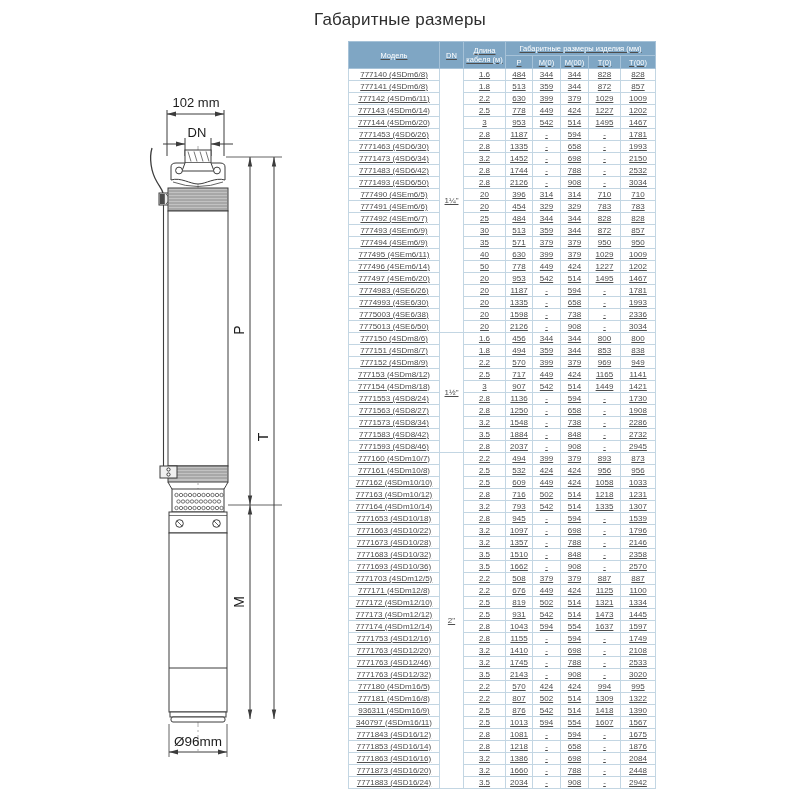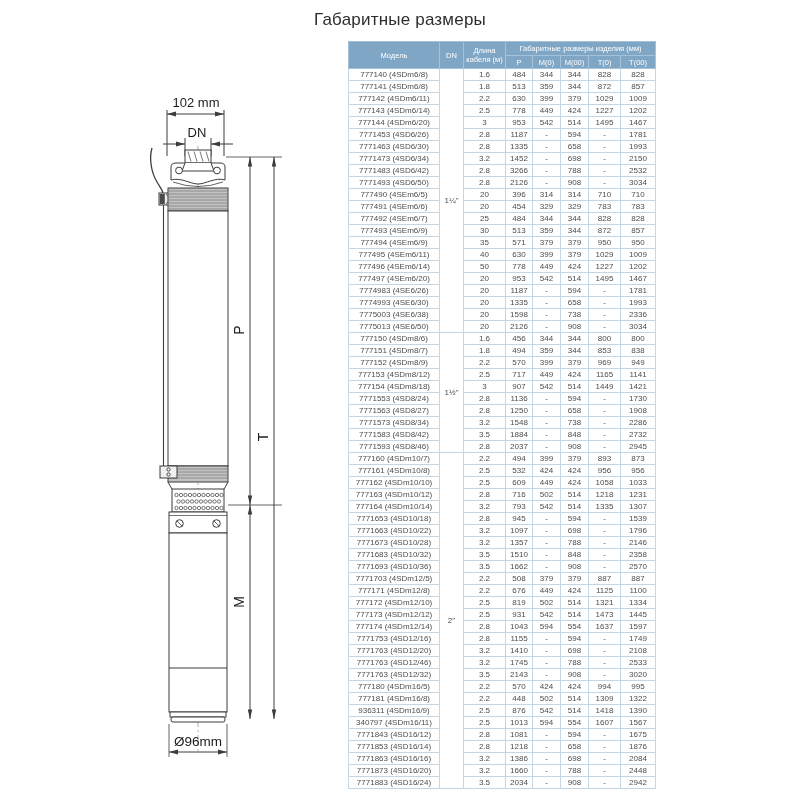--- a/index.html
+++ b/index.html
@@ -8,21 +8,21 @@
     font-family:"Liberation Sans", sans-serif;
   }
   .page-title{
     position:absolute;top:10px;left:0;width:800px;text-align:center;
     font-size:17px;color:#2e2e2e;letter-spacing:.2px;
   }
   #diagram{position:absolute;left:0;top:0;}
   .dim-table{
     position:absolute;left:348px;top:41px;width:307px;
     border-collapse:collapse;table-layout:fixed;
-    font-size:8px;color:#4d4d4d;background:#fff;
+    font-size:8px;color:#4d4d4d;background:#fff;text-decoration:underline;
   }
   .dim-table th{
     background:#7fa6c4;color:#ffffff;font-weight:400;
     border:1px solid #a6c2d8;padding:0;font-size:7.5px;line-height:1.2;
     text-align:center;vertical-align:middle;
   }
   .dim-table thead tr:first-child th{height:13px;}
   .dim-table thead tr:last-child th{height:12px;}
   .dim-table td{
     border:1px solid #c3d6e3;text-align:center;vertical-align:middle;
@@ -301,21 +301,21 @@
         <td>3.2</td>
         <td>1452</td>
         <td>-</td>
         <td>698</td>
         <td>-</td>
         <td>2150</td>
       </tr>
       <tr>
         <td>7771483 (4SD6/42)</td>
         <td>2.8</td>
-        <td>3266</td>
+        <td>1744</td>
         <td>-</td>
         <td>788</td>
         <td>-</td>
         <td>2532</td>
       </tr>
       <tr>
         <td>7771493 (4SD6/50)</td>
         <td>2.8</td>
         <td>2126</td>
         <td>-</td>
@@ -699,21 +699,21 @@
         <td>2.2</td>
         <td>570</td>
         <td>424</td>
         <td>424</td>
         <td>994</td>
         <td>995</td>
       </tr>
       <tr>
         <td>777181 (4SDm16/8)</td>
         <td>2.2</td>
-        <td>448</td>
+        <td>807</td>
         <td>502</td>
         <td>514</td>
         <td>1309</td>
         <td>1322</td>
       </tr>
       <tr>
         <td>936311 (4SDm16/9)</td>
         <td>2.5</td>
         <td>876</td>
         <td>542</td>

